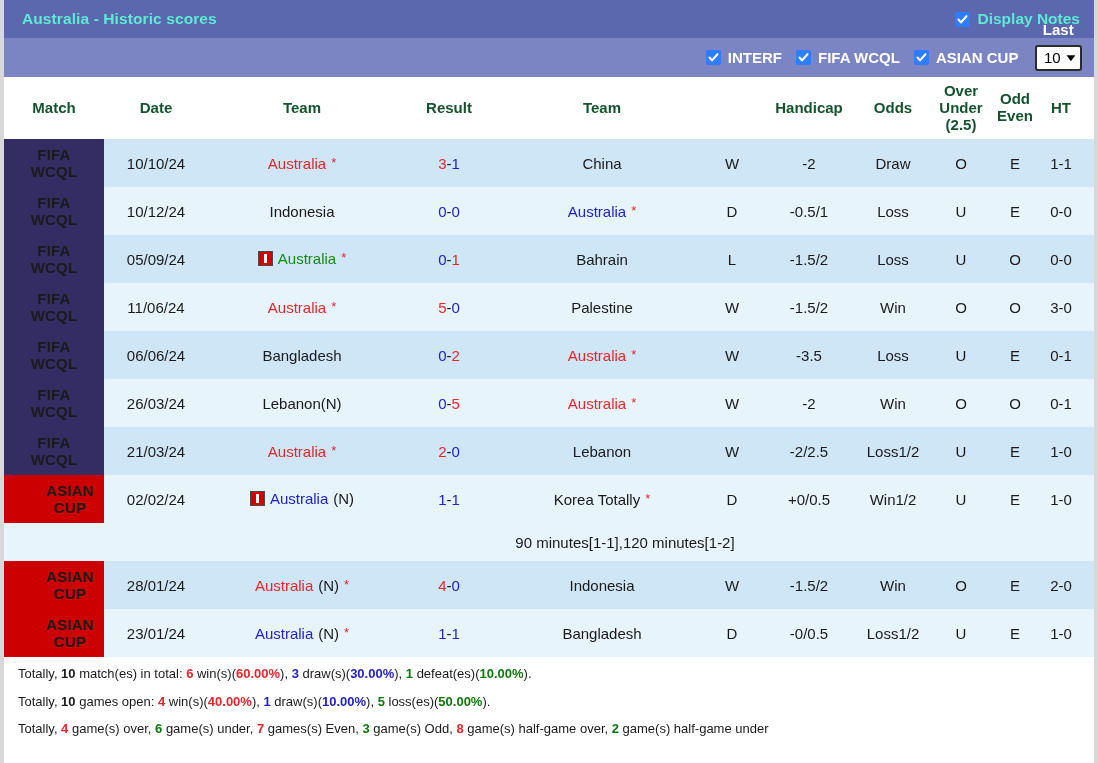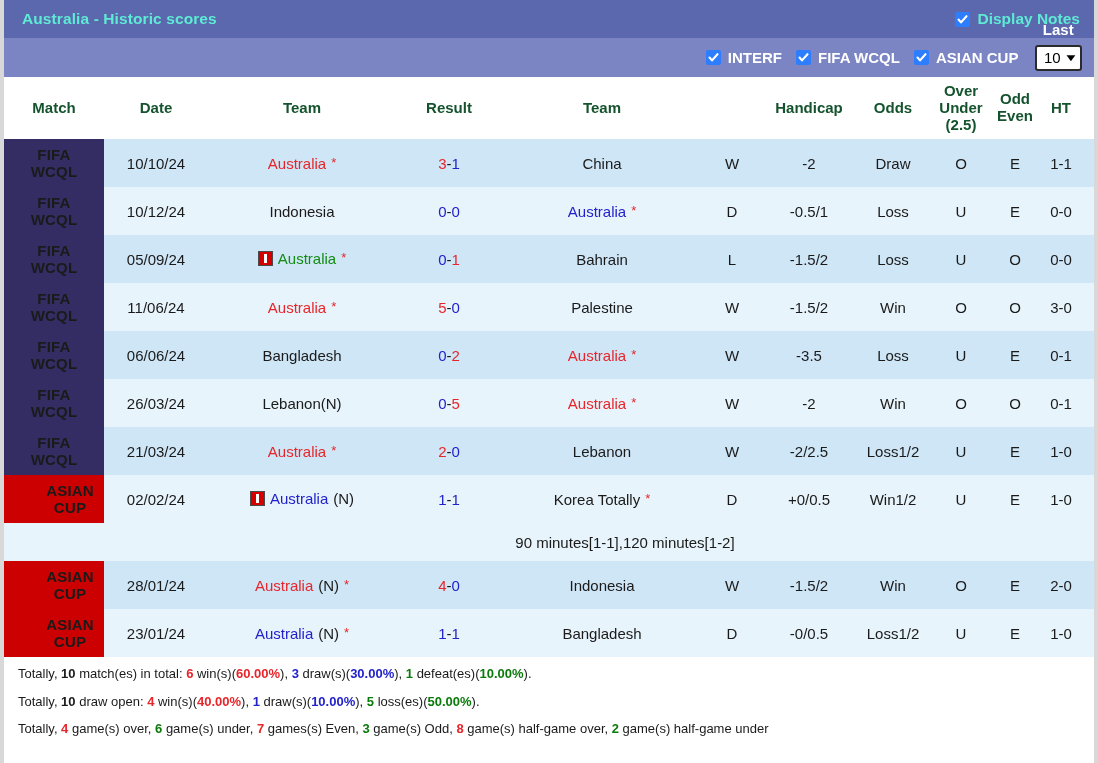--- a/index.html
+++ b/index.html
@@ -477,20 +477,20 @@
           <td class="red">O</td>
         </tr>
       </tbody>
   </table>
 
   <div class="summary">
     <p>
       <span>Totally, </span><b class="black">10</b><span> match(es) in total: </span><b class="red">6</b><span> win(s)(</span><b class="red">60.00%</b><span>), </span><b class="blue">3</b><span> draw(s)(</span><b class="blue">30.00%</b><span>), </span><b class="dgreen">1</b><span> defeat(es)(</span><b class="dgreen">10.00%</b><span>).</span>
     </p>
     <p>
-      <span>Totally, </span><b class="black">10</b><span> draw open: </span><b class="red">4</b><span> win(s)(</span><b class="red">40.00%</b><span>), </span><b class="blue">1</b><span> draw(s)(</span><b class="blue">10.00%</b><span>), </span><b class="dgreen">5</b><span> loss(es)(</span><b class="dgreen">50.00%</b><span>).</span>
+      <span>Totally, </span><b class="black">10</b><span> games open: </span><b class="red">4</b><span> win(s)(</span><b class="red">40.00%</b><span>), </span><b class="blue">1</b><span> draw(s)(</span><b class="blue">10.00%</b><span>), </span><b class="dgreen">5</b><span> loss(es)(</span><b class="dgreen">50.00%</b><span>).</span>
     </p>
     <p>
       <span>Totally, </span><b class="red">4</b><span> game(s) over, </span><b class="dgreen">6</b><span> game(s) under, </span><b class="red">7</b><span> games(s) Even, </span><b class="dgreen">3</b><span> game(s) Odd, </span><b class="red">8</b><span> game(s) half-game over, </span><b class="dgreen">2</b><span> game(s) half-game under</span>
     </p>
   </div>
 
 </div>
 
 </body></html>

